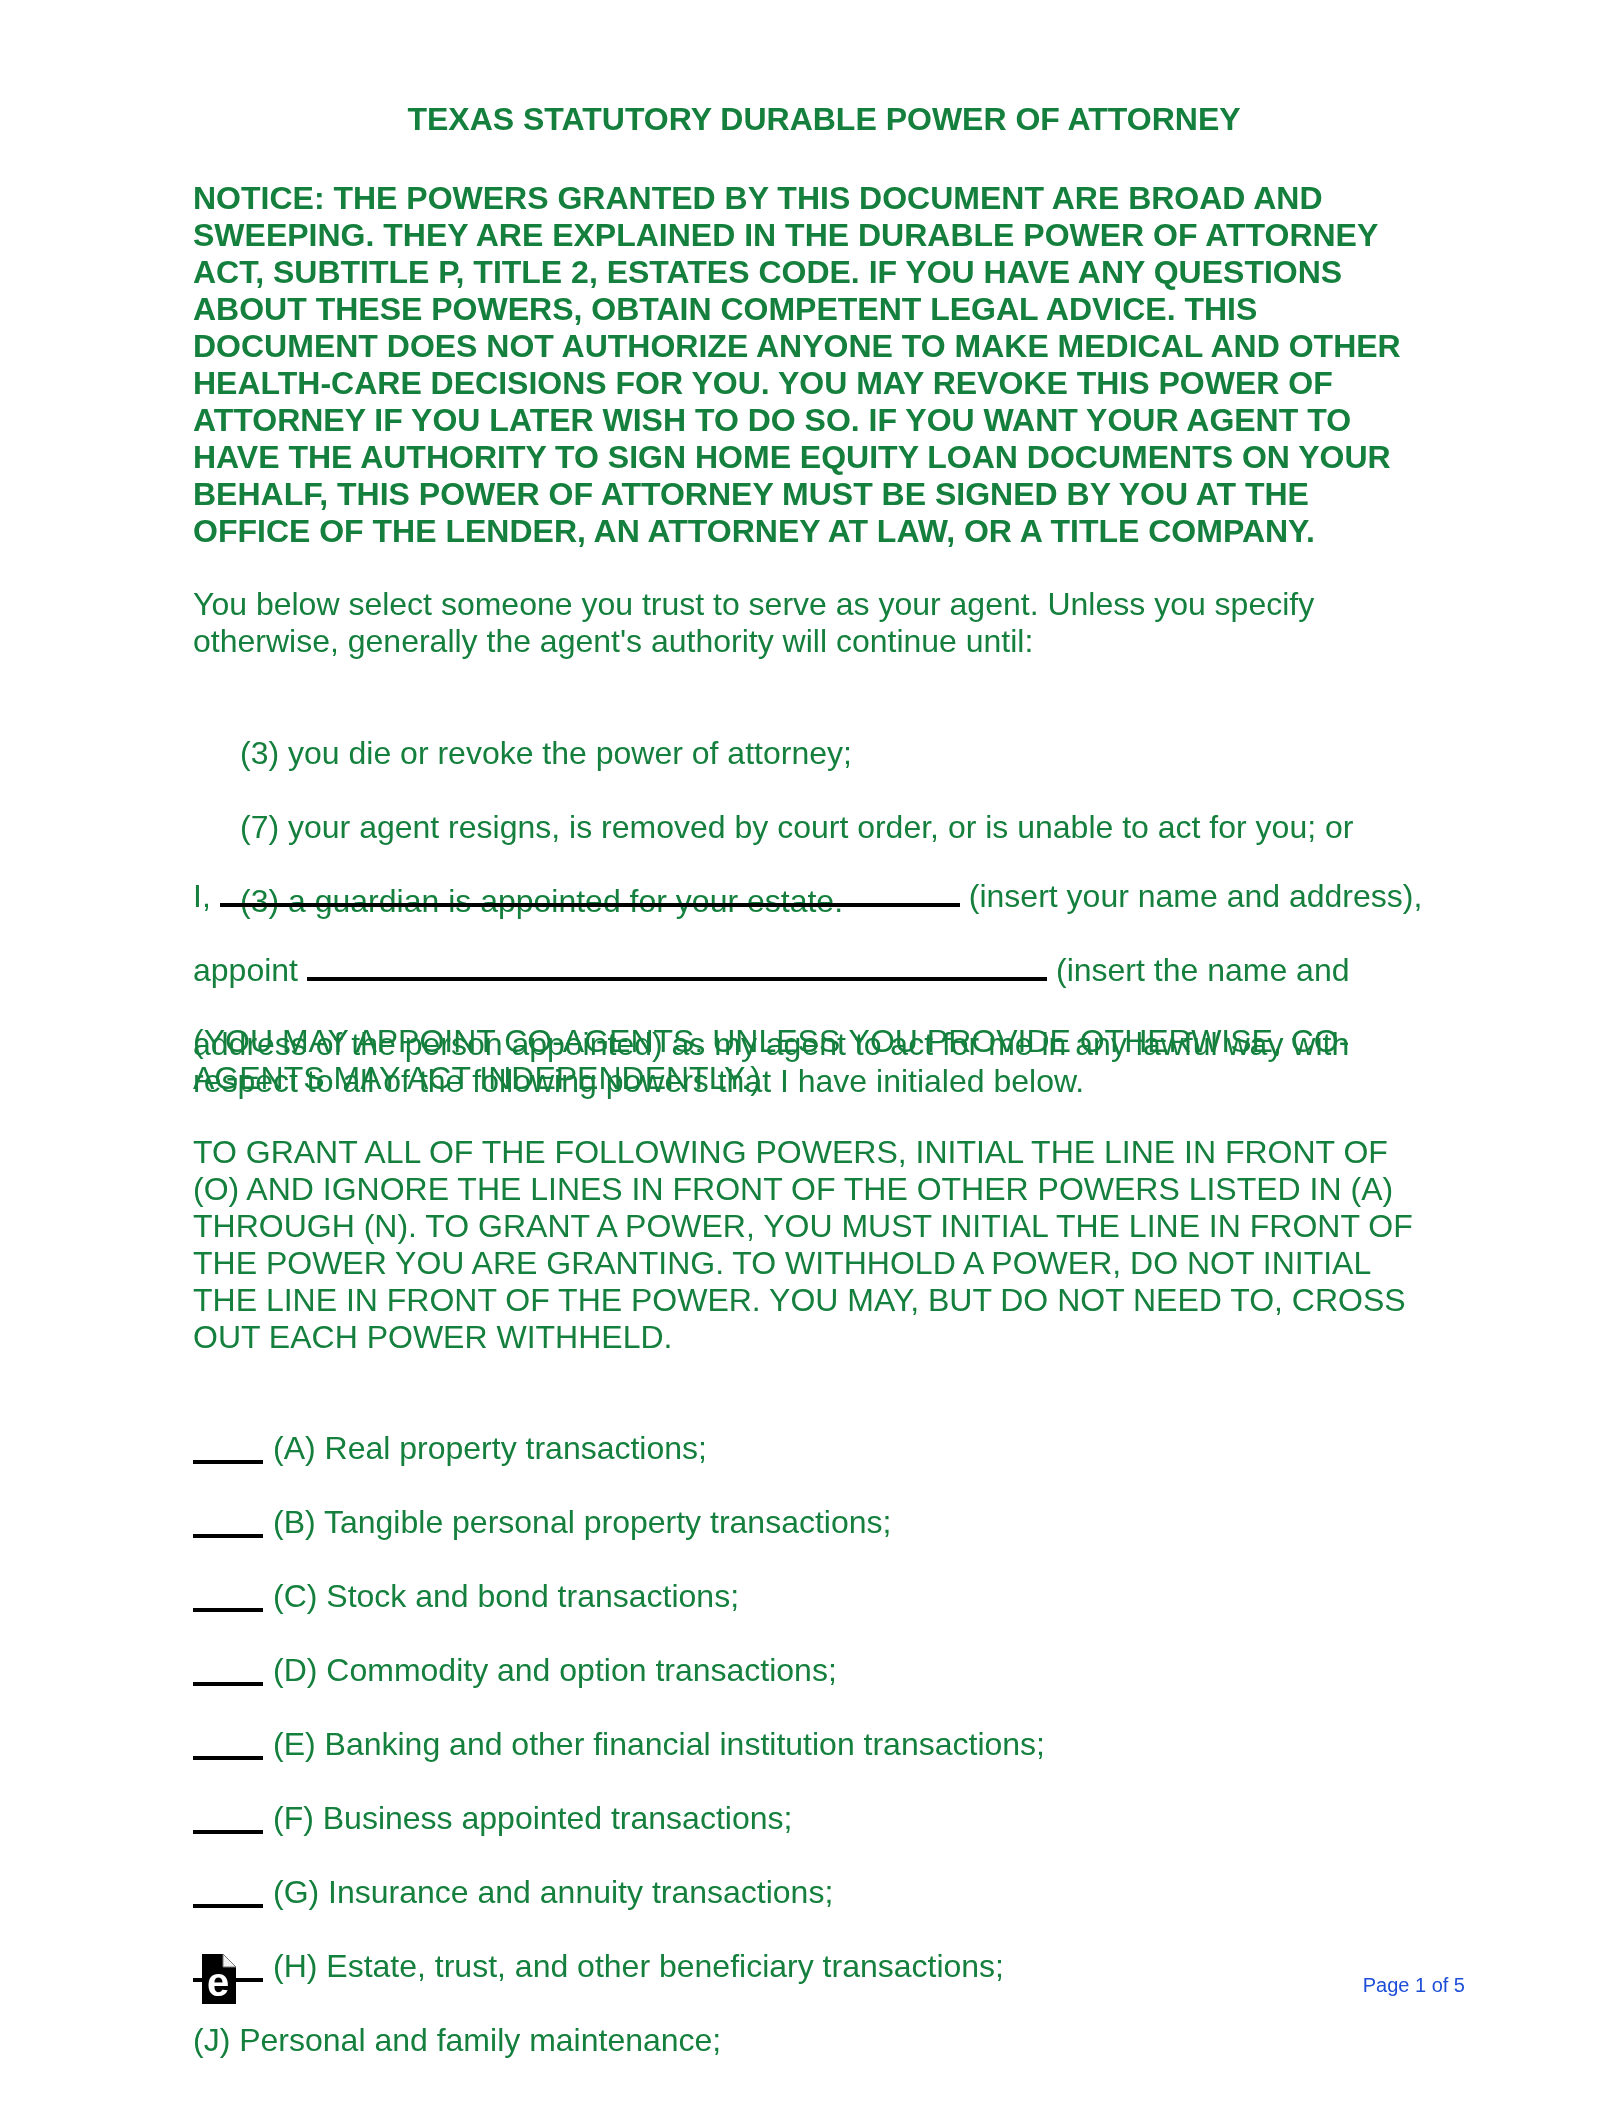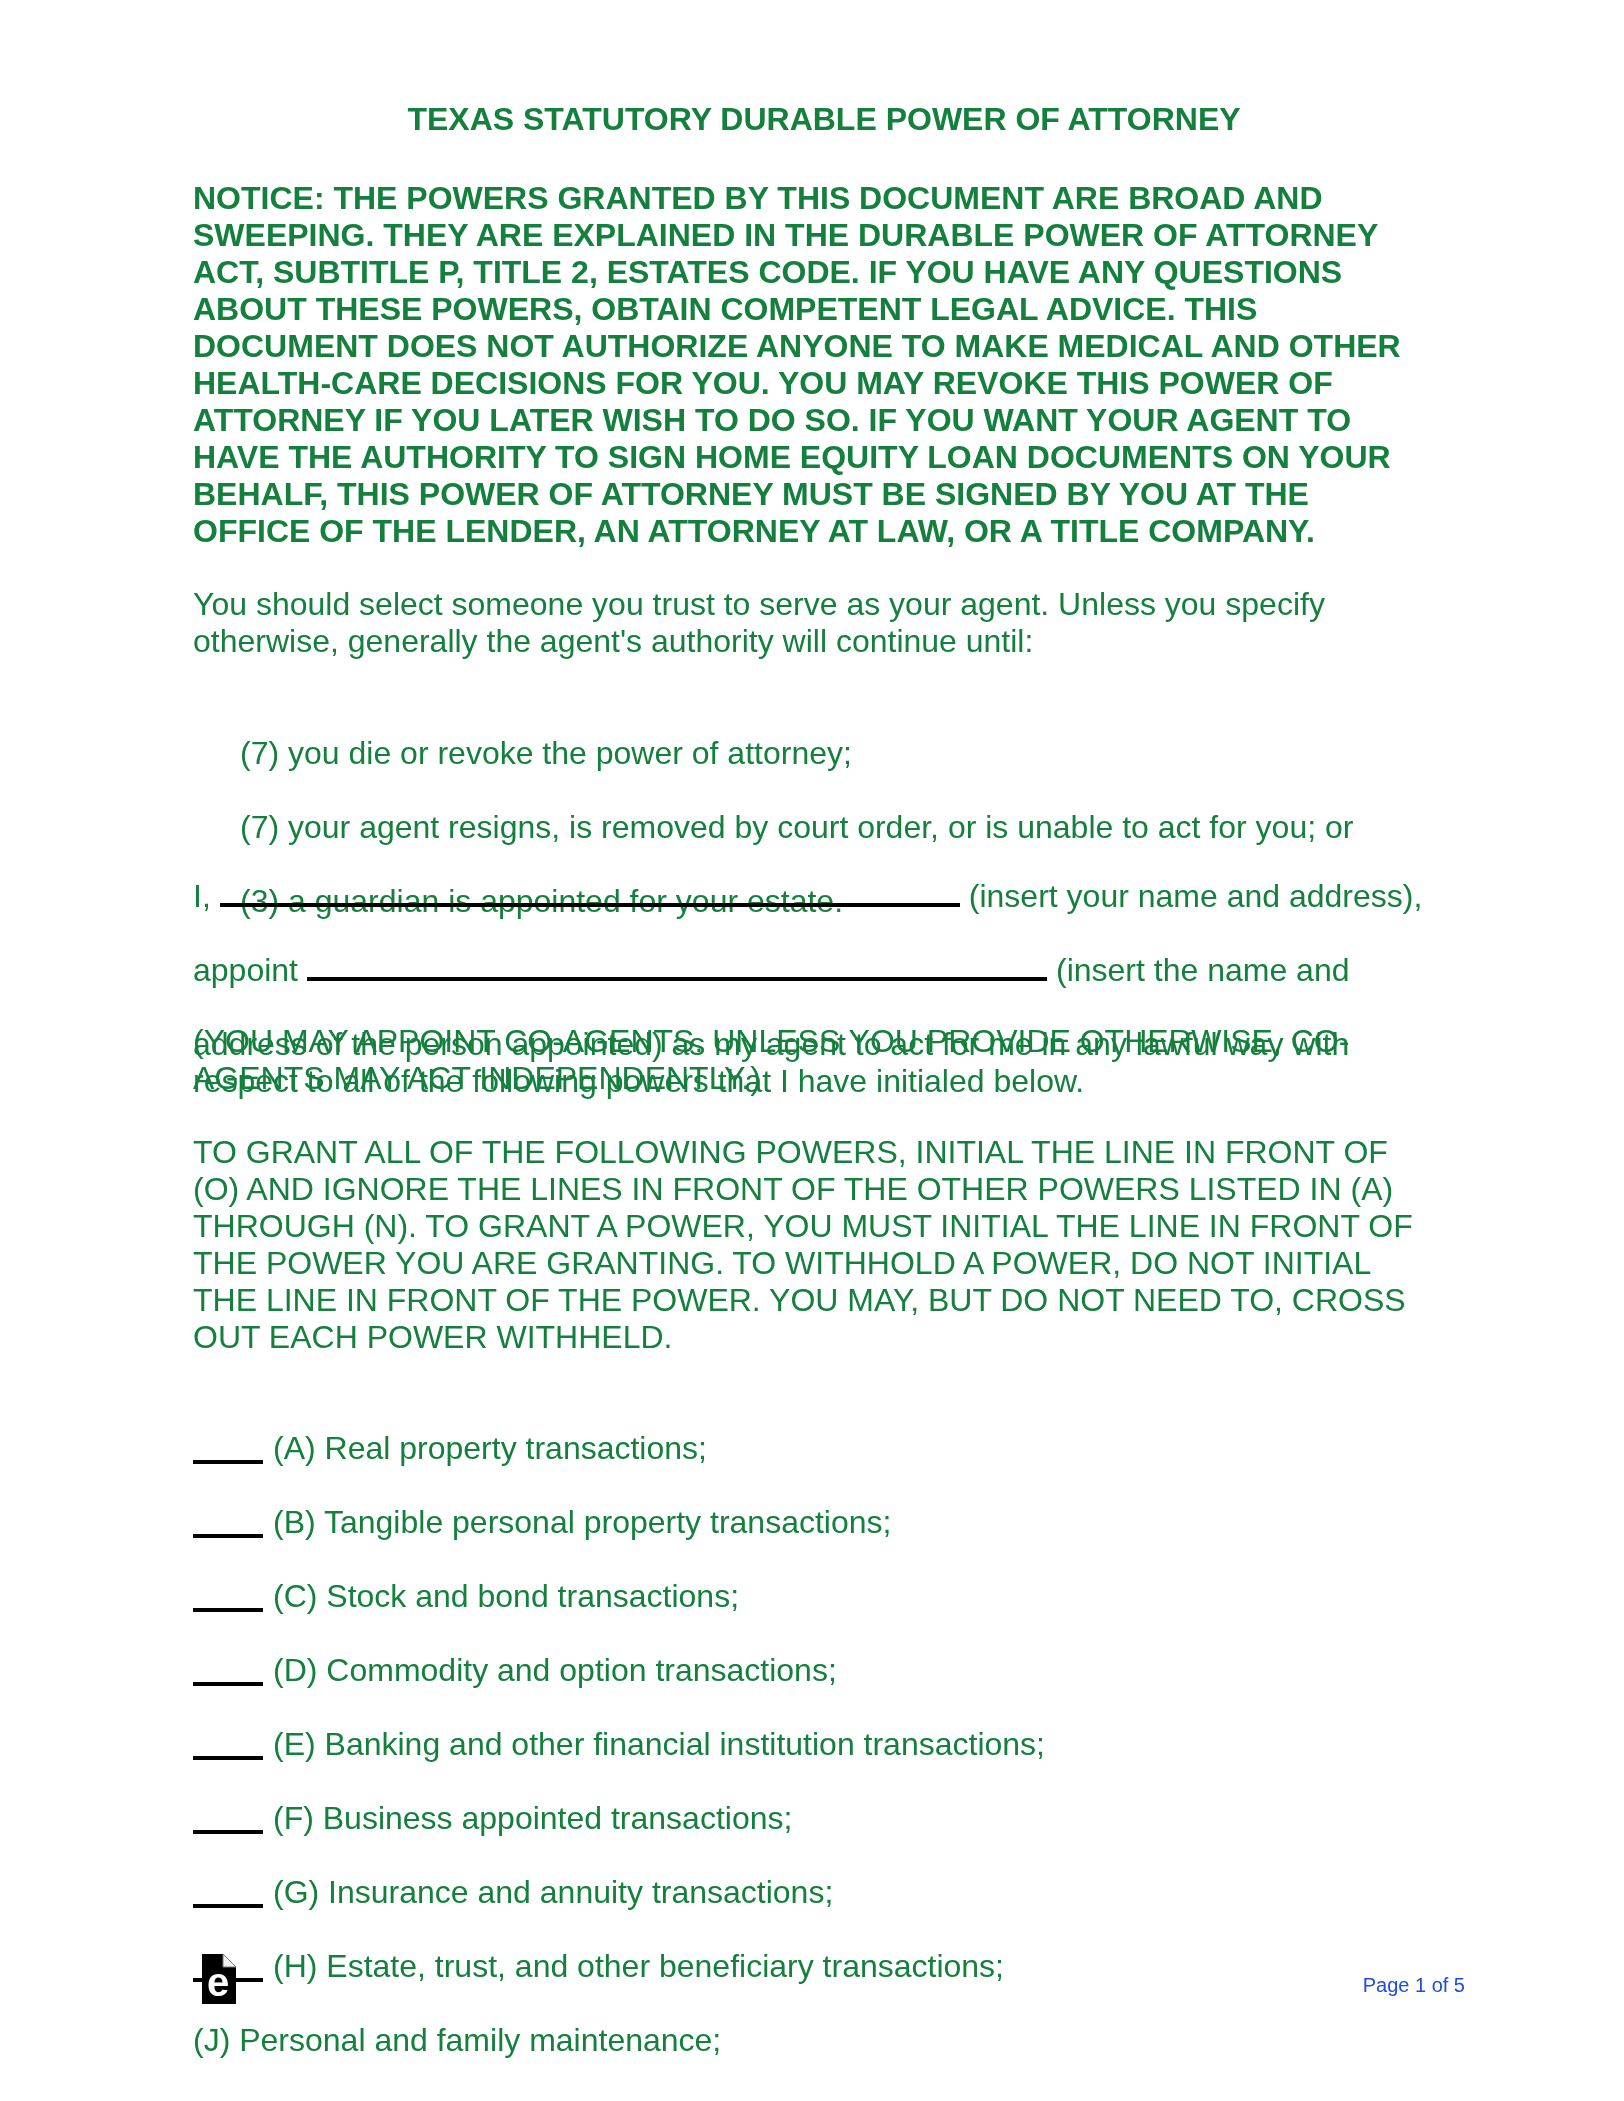--- a/index.html
+++ b/index.html
@@ -77,25 +77,25 @@
 SWEEPING. THEY ARE EXPLAINED IN THE DURABLE POWER OF ATTORNEY
 ACT, SUBTITLE P, TITLE 2, ESTATES CODE. IF YOU HAVE ANY QUESTIONS
 ABOUT THESE POWERS, OBTAIN COMPETENT LEGAL ADVICE. THIS
 DOCUMENT DOES NOT AUTHORIZE ANYONE TO MAKE MEDICAL AND OTHER
 HEALTH-CARE DECISIONS FOR YOU. YOU MAY REVOKE THIS POWER OF
 ATTORNEY IF YOU LATER WISH TO DO SO. IF YOU WANT YOUR AGENT TO
 HAVE THE AUTHORITY TO SIGN HOME EQUITY LOAN DOCUMENTS ON YOUR
 BEHALF, THIS POWER OF ATTORNEY MUST BE SIGNED BY YOU AT THE
 OFFICE OF THE LENDER, AN ATTORNEY AT LAW, OR A TITLE COMPANY.</div>
 
-  <div class="block intro-para">You should select someone you trust to serve as your agent. Unless you specify
+  <div class="block intro-para">You below select someone you trust to serve as your agent. Unless you specify
 otherwise, generally the agent's authority will continue until:</div>
 
   <div class="block conditions">
-    <div class="line">(7) you die or revoke the power of attorney;</div>
+    <div class="line">(3) you die or revoke the power of attorney;</div>
     <div class="line">(7) your agent resigns, is removed by court order, or is unable to act for you; or</div>
     <div class="line">(3) a guardian is appointed for your estate.</div>
   </div>
 
   <div class="block appointment">
     <div class="line">
       <span>I,</span><span class="blank blank-wide"></span><span>(insert your name and address),</span>
     </div>
     <div class="line">
       <span>appoint</span><span class="blank blank-wide"></span><span>(insert the name and</span>

